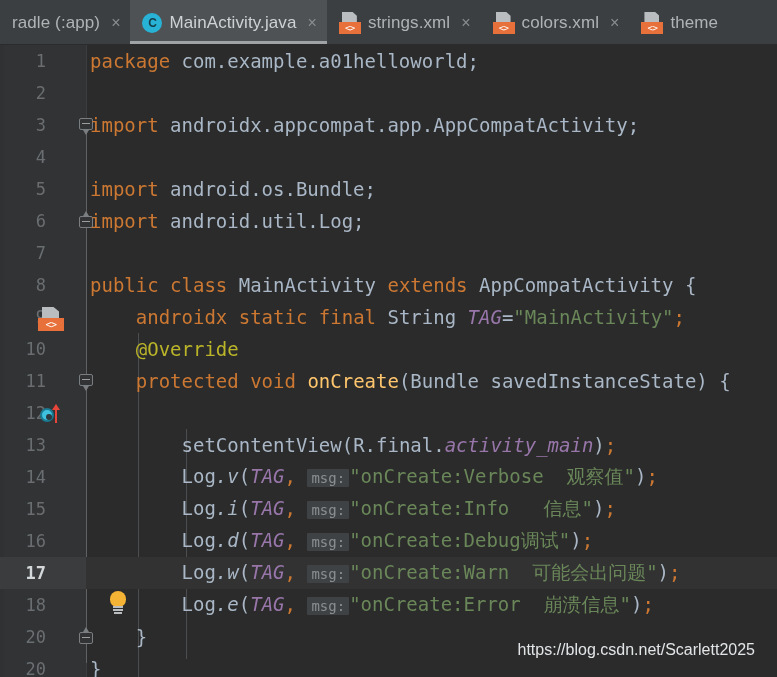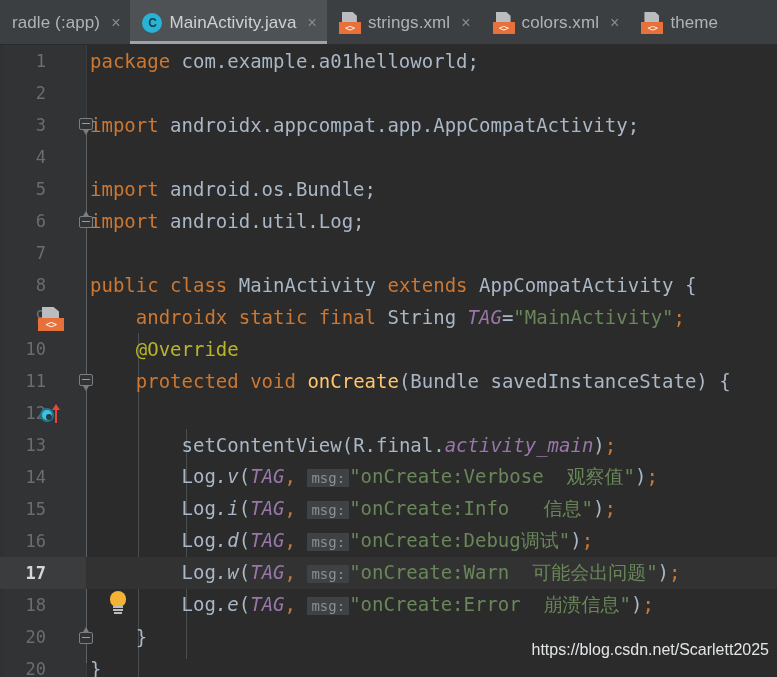--- a/index.html
+++ b/index.html
@@ -328,21 +328,21 @@
     width: 10px; height: 2px;
     background: #b9bdbf;
   }
   #icon-bulb .b1 { top: 15px; }
   #icon-bulb .b2 { top: 18px; }
   #icon-bulb .b3 { top: 21px; left: 7px; width: 8px; }
 
   
   #watermark {
     position: absolute;
-    right: 8px;
+    right: 22px;
     bottom: 18px;
     font-family: "Liberation Sans", sans-serif;
     font-size: 16px;
     color: #eceff1;
     letter-spacing: 0px;
     opacity: 0.95;
   }
 </style>
 </head>
 <body>

